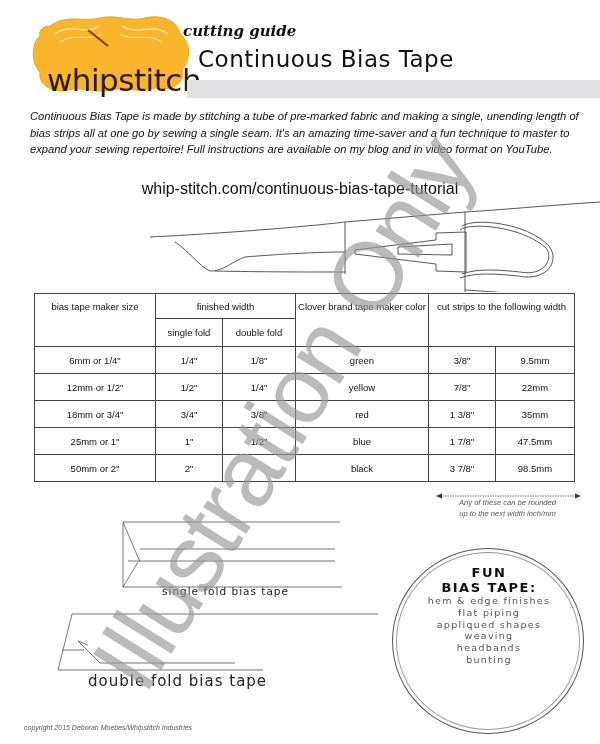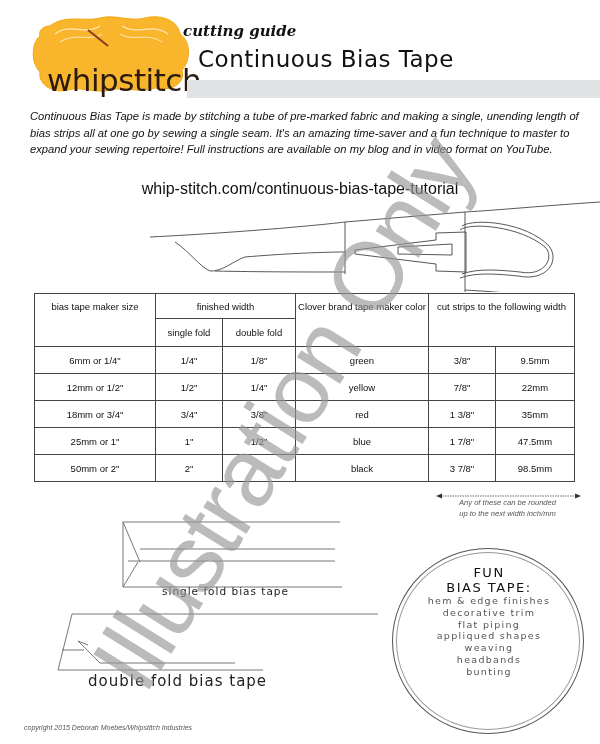--- a/index.html
+++ b/index.html
@@ -22,21 +22,21 @@
   .note { position:absolute; left:430px; top:497px; width:155px; text-align:center; font-size:7.6px; font-style:italic; color:#555; line-height:11px; }
   .arrow { position:absolute; left:436px; top:492px; width:145px; }
   .fold-illus { position:absolute; left:0; top:500px; }
   .single-label { position:absolute; left:162px; top:585px; font-family:"DejaVu Sans", sans-serif; font-size:10.5px; letter-spacing:1px; color:#222; }
   .double-label { position:absolute; left:88px; top:672px; font-family:"DejaVu Sans", sans-serif; font-size:15px; letter-spacing:1px; color:#222; }
   .copyright { position:absolute; left:24px; top:724px; font-size:7px; font-style:italic; color:#555; }
   .circle { position:absolute; left:392px; top:548px; width:194px; height:188px; }
   .circle-outer { position:absolute; left:0; top:0; width:190px; height:184px; border-radius:50%; border:1.5px solid #555; }
   .circle-inner { position:absolute; left:4px; top:4px; width:182px; height:176px; border-radius:50%; border:1px solid #999; }
   .circle-content { position:absolute; left:0; top:18px; width:194px; text-align:center; }
-  .circle-head { font-family:"DejaVu Sans", sans-serif; font-weight:normal; font-size:13px; letter-spacing:1.5px; line-height:14.5px; color:#111; }
+  .circle-head { font-family:"DejaVu Sans", sans-serif; font-weight:bold; font-size:13px; letter-spacing:1.5px; line-height:14.5px; color:#111; }
   .circle-item { font-family:"DejaVu Sans", sans-serif; font-size:9.5px; letter-spacing:1.3px; line-height:11.8px; color:#555; }
   .watermark { position:absolute; left:40px; top:470px; font-family:"Liberation Sans", sans-serif; font-size:96px; color:rgba(150,150,150,0.65); transform:rotate(-58deg); transform-origin:0 0; white-space:nowrap; pointer-events:none; letter-spacing:-2px; top:650px; left:70px; }
 </style>
 </head>
 <body>
 
 <div class="logo">
   <svg width="162" height="84" viewBox="0 0 162 84">
     <path d="M20 14 C 35 2, 55 10, 70 6 C 85 2, 100 10, 115 6 C 130 2, 148 8, 150 22 C 162 30, 160 50, 152 58 C 156 72, 140 80, 125 76 C 110 82, 95 74, 81 78 C 67 82, 52 74, 38 78 C 22 82, 8 72, 10 60 C 0 50, 2 30, 10 24 C 8 18, 14 14, 20 14 Z" fill="#f9b52c" stroke="#f4a70f" stroke-width="1"></path>
     <path d="M25 22 C 40 10, 55 24, 70 14 M92 14 C 108 24, 122 10, 138 22" fill="none" stroke="#ffe9b8" stroke-width="1.2"></path>
@@ -158,21 +158,20 @@
 <div class="single-label">single fold bias tape</div>
 <div class="double-label">double fold bias tape</div>
 
 <div class="circle">
   <div class="circle-outer"></div>
   <div class="circle-inner"></div>
   <div class="circle-content">
     <div class="circle-head">FUN</div>
     <div class="circle-head">BIAS TAPE:</div>
     <div class="circle-item">hem &amp; edge finishes</div>
-    <div class="circle-item">decorative trim</div>
     <div class="circle-item">flat piping</div>
     <div class="circle-item">appliqued shapes</div>
     <div class="circle-item">weaving</div>
     <div class="circle-item">headbands</div>
     <div class="circle-item">bunting</div>
   </div>
 </div>
 
 <div class="copyright">copyright 2015 Deborah Moebes/Whipstitch Industries</div>
 

